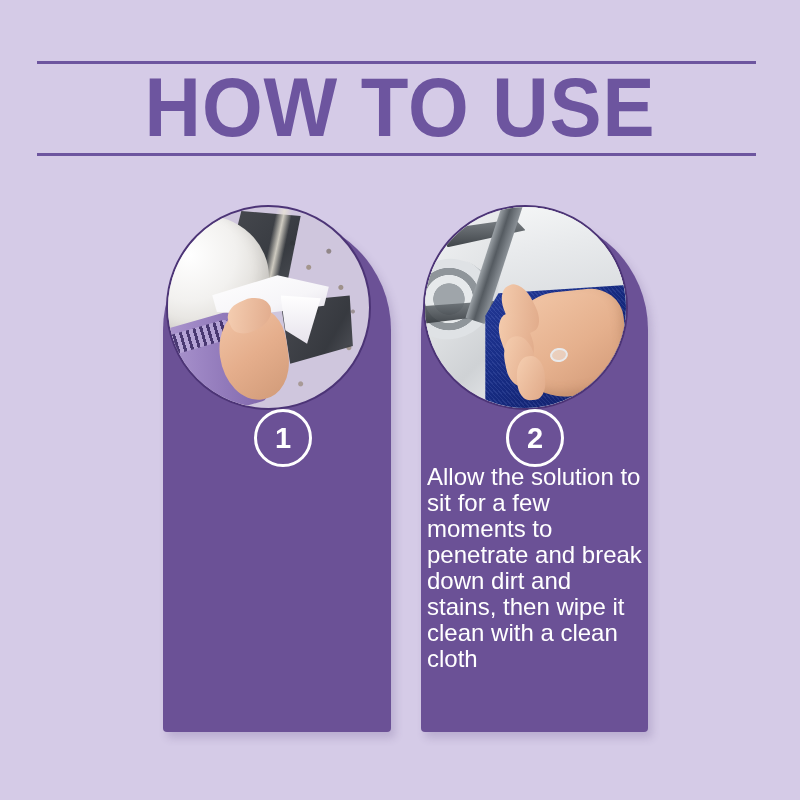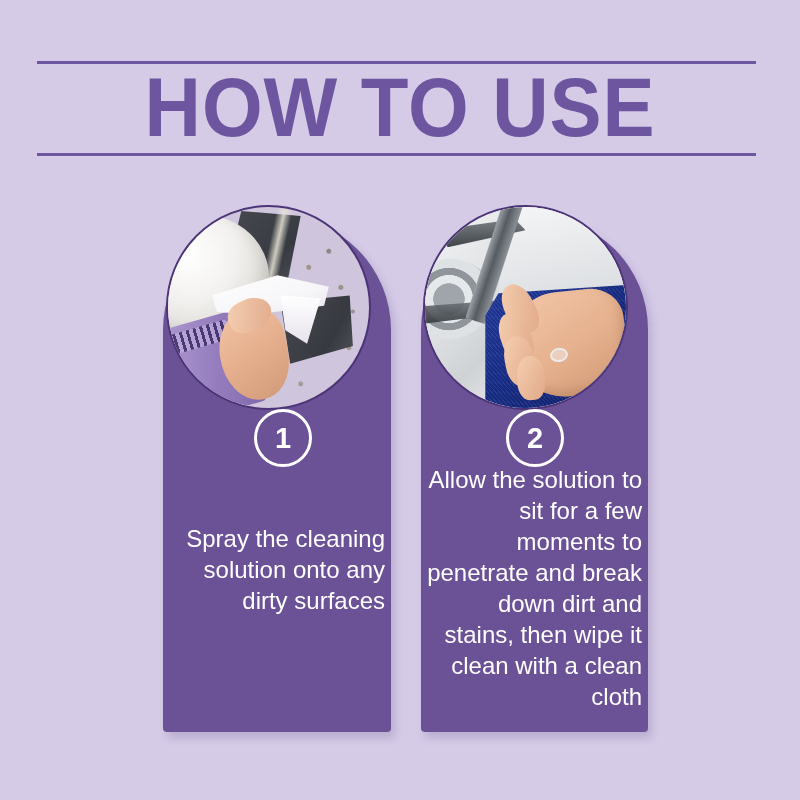--- a/index.html
+++ b/index.html
@@ -321,24 +321,24 @@
   }
   .card-1 .badge { left: 91px; top: 193px; }
   .card-2 .badge { left: 85px; top: 193px; }
 
   
   .caption {
     position: absolute;
     left: 0;
     width: 100%;
     padding: 0 6px;
-    text-align: right;
+    text-align: left;
     color: #ffffff;
     font-size: 24px;
-    line-height: 31px;
+    line-height: 26px;
     font-weight: 400;
   }
   .card-1 .caption { top: 307px; }
   .card-2 .caption { top: 248px; }
 </style>
 </head>
 <body>
 
 <div class="header">
   <div class="rule rule-top"></div>
@@ -359,21 +359,20 @@
         <div class="p1-sink"></div>
         <div class="p1-bottle-body"></div>
         <div class="p1-bottle-label"></div>
         <div class="p1-hand"></div>
         <div class="p1-trigger"></div>
         <div class="p1-nozzle"></div>
         <div class="p1-finger"></div>
       </div>
     </div>
     <div class="badge">1</div>
-    <div class="caption">Spray the cleaning solution onto any dirty surfaces</div>
   </div>
 
   <div class="card card-2">
     <div class="photo">
       <div class="photo-art">
         <div class="p2-bg"></div>
         <div class="p2-panel"></div>
         <div class="p2-burner"></div>
         <div class="p2-grate-a"></div>
         <div class="p2-grate-b"></div>

